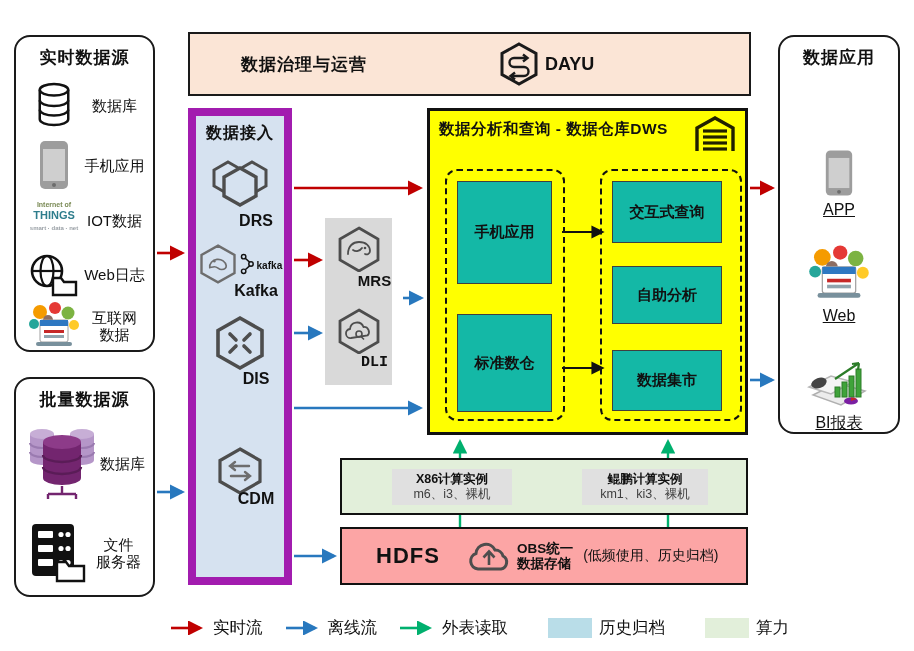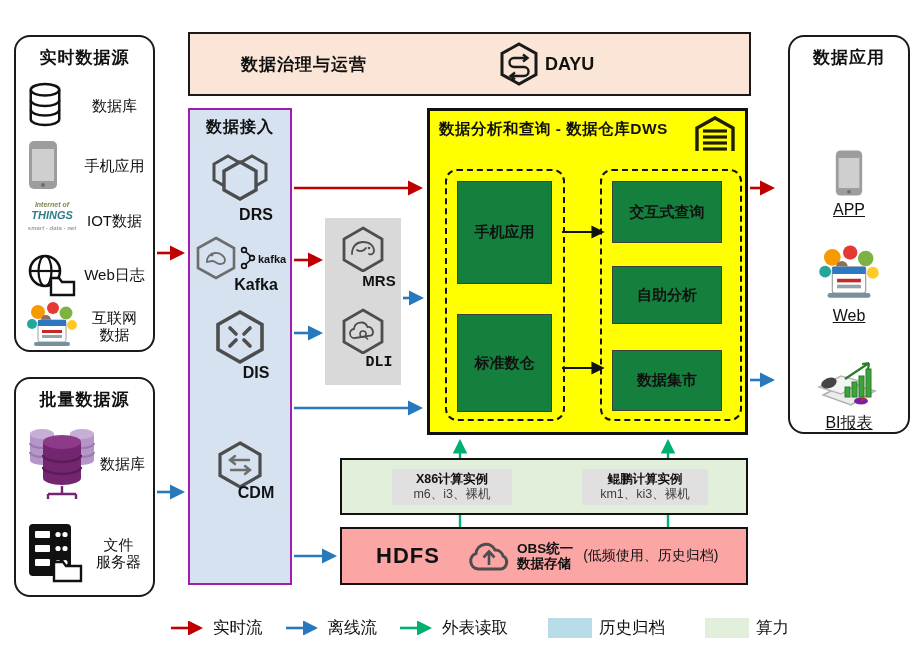--- a/index.html
+++ b/index.html
@@ -4,43 +4,43 @@
 <style>
   html,body{margin:0;padding:0;background:#ffffff;}
   body{font-family:"Liberation Sans","DejaVu Sans",sans-serif;color:#111;}
   .canvas{position:relative;width:914px;height:651px;background:#fff;overflow:hidden;}
 
   
   .panel{position:absolute;background:#fff;border:2.5px solid #1a1a1a;border-radius:16px;box-sizing:border-box;}
   .panel-title{font-weight:bold;font-size:17px;text-align:center;margin-top:9px;letter-spacing:1px;}
 
   .row{position:absolute;display:flex;align-items:center;left:10px;right:6px;}
-  .row .ic{width:56px;display:flex;justify-content:flex-start;align-items:center;flex:0 0 56px;font-style:italic;}
+  .row .ic{width:56px;display:flex;justify-content:center;align-items:center;flex:0 0 56px;}
   .row .lb{font-size:15px;color:#111;text-align:center;flex:1;line-height:17px;}
 
   
   .banner{position:absolute;left:188px;top:32px;width:563px;height:64px;background:#fbe5d6;border:2px solid #1a1a1a;box-sizing:border-box;display:flex;align-items:center;}
   .banner-title{font-weight:bold;font-size:17px;margin-left:51px;letter-spacing:1px;}
   .banner-prod{display:flex;align-items:center;margin-left:130px;}
   .banner-prod .nm{font-weight:bold;font-size:18px;margin-left:4px;}
 
   
-  .ingest{position:absolute;left:188px;top:108px;width:104px;height:477px;background:#d6e2f0;border:2px solid #a21caf;box-sizing:border-box;}
+  .ingest{position:absolute;left:188px;top:108px;width:104px;height:477px;background:#d6e2f0;border:8px solid #a21caf;box-sizing:border-box;}
   .ingest-title{font-weight:bold;font-size:16px;text-align:center;margin-top:7px;letter-spacing:1px;}
   .svc{position:absolute;left:0;width:100%;display:flex;justify-content:center;}
   .svc-lb{position:absolute;left:16px;width:100%;text-align:center;font-weight:bold;font-size:16px;}
 
   
-  .proc{position:absolute;left:325px;top:218px;width:76px;height:167px;background:#d9d9d9;}
+  .proc{position:absolute;left:325px;top:218px;width:67px;height:167px;background:#d9d9d9;}
 
   
   .dws{position:absolute;left:427px;top:108px;width:321px;height:327px;background:#ffff00;border:3px solid #111;box-sizing:border-box;}
   .dws-title{position:absolute;left:9px;top:8px;font-weight:bold;font-size:15.5px;letter-spacing:.5px;}
   .dashed{position:absolute;border:2.5px dashed #111;border-radius:12px;box-sizing:border-box;}
-  .gbox{position:absolute;background:#15803d;border:1.5px solid #3f3f3f;box-sizing:border-box;display:flex;align-items:center;justify-content:center;font-weight:bold;font-size:15px;}
+  .gbox{position:absolute;background:#14b8a6;border:1.5px solid #3f3f3f;box-sizing:border-box;display:flex;align-items:center;justify-content:center;font-weight:bold;font-size:15px;}
 
   
   .compute{position:absolute;left:340px;top:458px;width:408px;height:57px;background:#e2efda;border:2px solid #111;box-sizing:border-box;}
   .inst{position:absolute;top:9px;height:36px;background:#e0e0e0;display:flex;flex-direction:column;align-items:center;justify-content:center;line-height:15px;}
   .inst .n{font-weight:bold;font-size:12.5px;}
   .inst .s{font-size:12.5px;color:#404040;}
   .storage{position:absolute;left:340px;top:527px;width:408px;height:58px;background:#fca5a5;border:2px solid #111;box-sizing:border-box;display:flex;align-items:center;}
   .hdfs{font-weight:bold;font-size:22px;margin-left:34px;letter-spacing:1px;}
   .obs-txt{font-weight:bold;font-size:13.5px;line-height:15px;margin-left:5px;}
   .obs-note{font-size:14px;margin-left:10px;}
@@ -306,21 +306,21 @@
     </div>
     <div class="dashed" style="left:15px;top:58px;width:120px;height:252px;"></div>
     <div class="dashed" style="left:170px;top:58px;width:142px;height:252px;"></div>
     <div class="gbox" style="left:27px;top:70px;width:95px;height:103px;">手机应用</div>
     <div class="gbox" style="left:27px;top:203px;width:95px;height:98px;">标准数仓</div>
     <div class="gbox" style="left:182px;top:70px;width:110px;height:62px;">交互式查询</div>
     <div class="gbox" style="left:182px;top:155px;width:110px;height:58px;">自助分析</div>
     <div class="gbox" style="left:182px;top:239px;width:110px;height:61px;">数据集市</div>
   </div>
 
-  <div class="panel" style="left:778px;top:35px;width:122px;height:399px;margin-left:10px;">
+  <div class="panel" style="left:778px;top:35px;width:122px;height:399px;">
     <div class="panel-title">数据应用</div>
     <div class="apps-item" style="top:112px;">
       <span>
         <svg width="32" height="48" viewBox="0 0 34 50">
           <rect x="3" y="1" width="28" height="48" rx="5" fill="#9d9d9d"></rect>
           <rect x="6" y="9" width="22" height="32" fill="#cfcfcf"></rect>
           <circle cx="17" cy="45" r="2" fill="#6d6d6d"></circle>
         </svg>
       </span>
       <span class="lb">APP</span>

